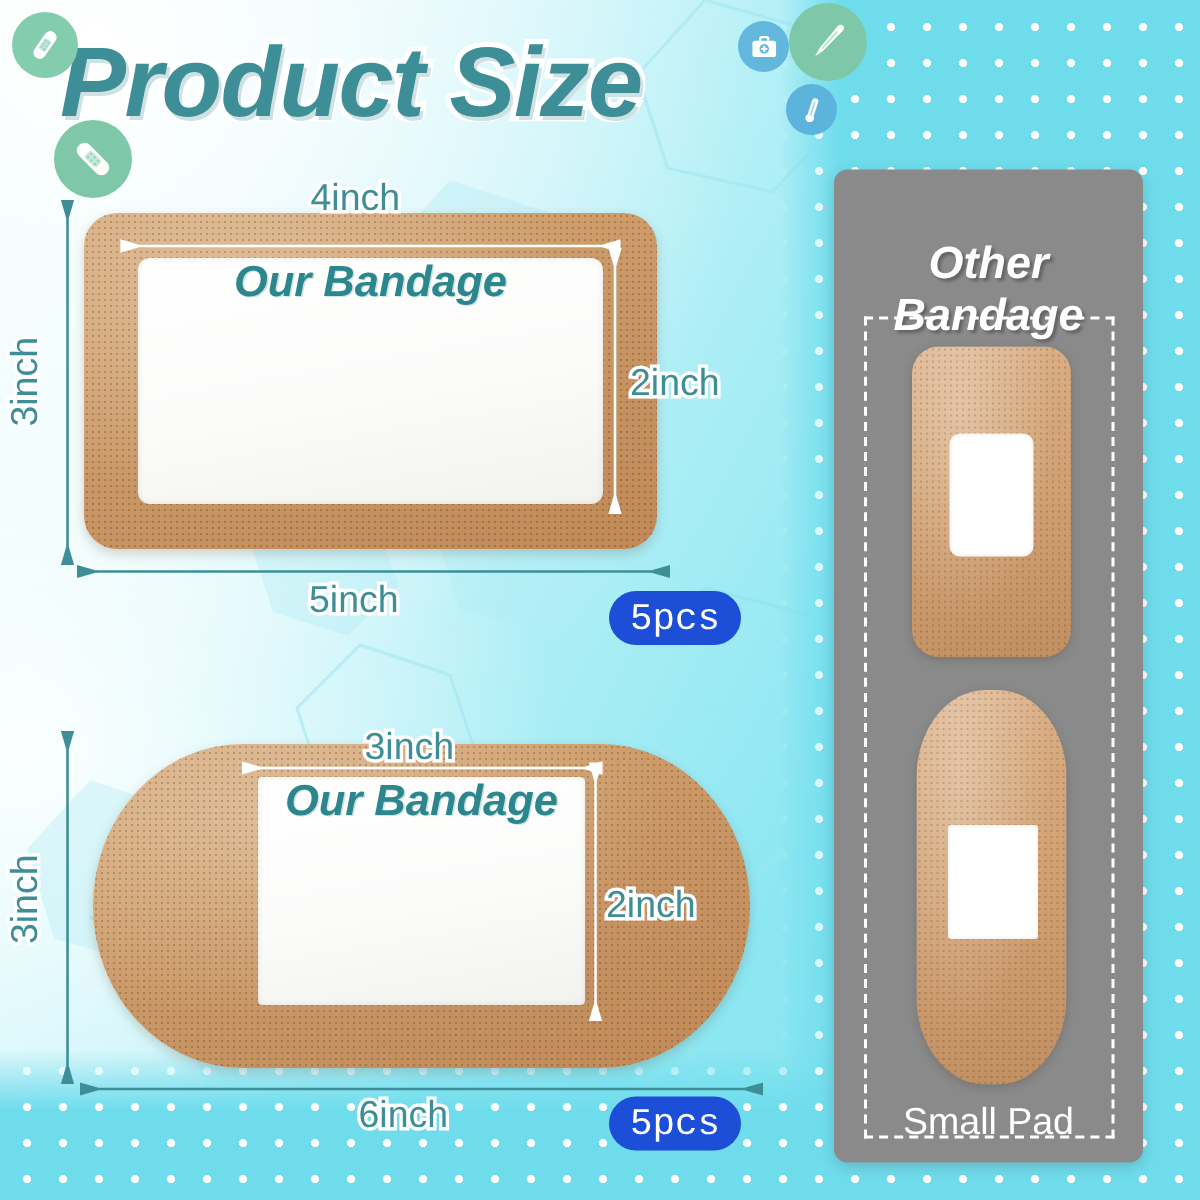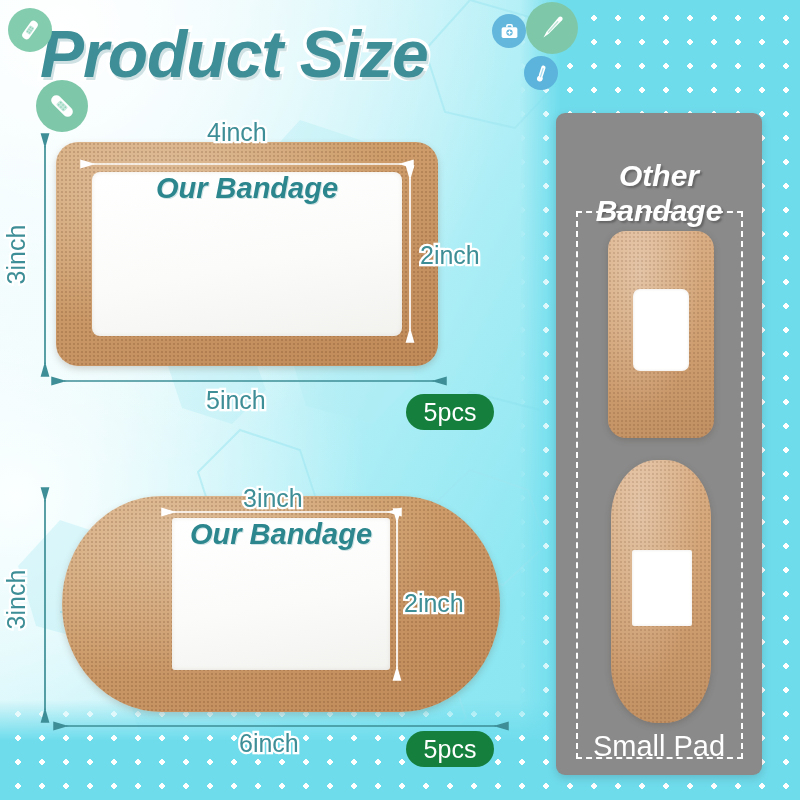--- a/index.html
+++ b/index.html
@@ -97,26 +97,27 @@
     paint-order:stroke fill;
     white-space:nowrap;
     z-index:6;
   }
   .dim.vert{ transform:rotate(-90deg); transform-origin:center; }
   svg.arrows{ position:absolute; inset:0; overflow:visible; z-index:5; pointer-events:none; }
 
   
   .pcs{
     position:absolute;
-    background:#15803d;
+    background:#1d4ed8;
     color:#ffffff;
     border-radius:22px;
     font-size:25px;
     display:flex; align-items:center; justify-content:center;
     z-index:6;
+    font-family:Liberation Mono, monospace;
   }
 
   
   .panel{
     position:absolute; left:556px; top:113px; width:206px; height:662px;
     background:#8a8a8a; border-radius:9px;
     box-shadow:0 3px 9px rgba(60,70,75,.22);
     z-index:4;
   }
   .panel-title{
@@ -125,21 +126,21 @@
     font-size:30px; font-weight:bold; font-style:italic; line-height:1.15;
     text-shadow:2px 2px 2px rgba(55,55,55,.45);
     margin-top:32px;
   }
   .dashed-box{
     position:absolute; left:20px; top:98px; width:167px; height:548px;
     border:2px dashed #ffffff;
   }
   .panel-caption{
     position:absolute; left:0; right:0; bottom:12px;
-    text-align:center; color:#ffffff; font-size:29px;margin-top:30px;
+    text-align:center; color:#ffffff; font-size:25px;margin-top:30px;
   }
   .small-band{
     position:absolute;
     background:
       radial-gradient(ellipse at 30% 20%, rgba(255,255,255,.30), rgba(255,255,255,0) 60%),
       linear-gradient(165deg,#dcb28b 0%,#d4a679 35%,#cb9a6c 70%,#c08f62 100%);
     box-shadow:0 2px 6px rgba(70,60,50,.25);
   }
   .small-band::after{
     content:""; position:absolute; inset:0; border-radius:inherit;

